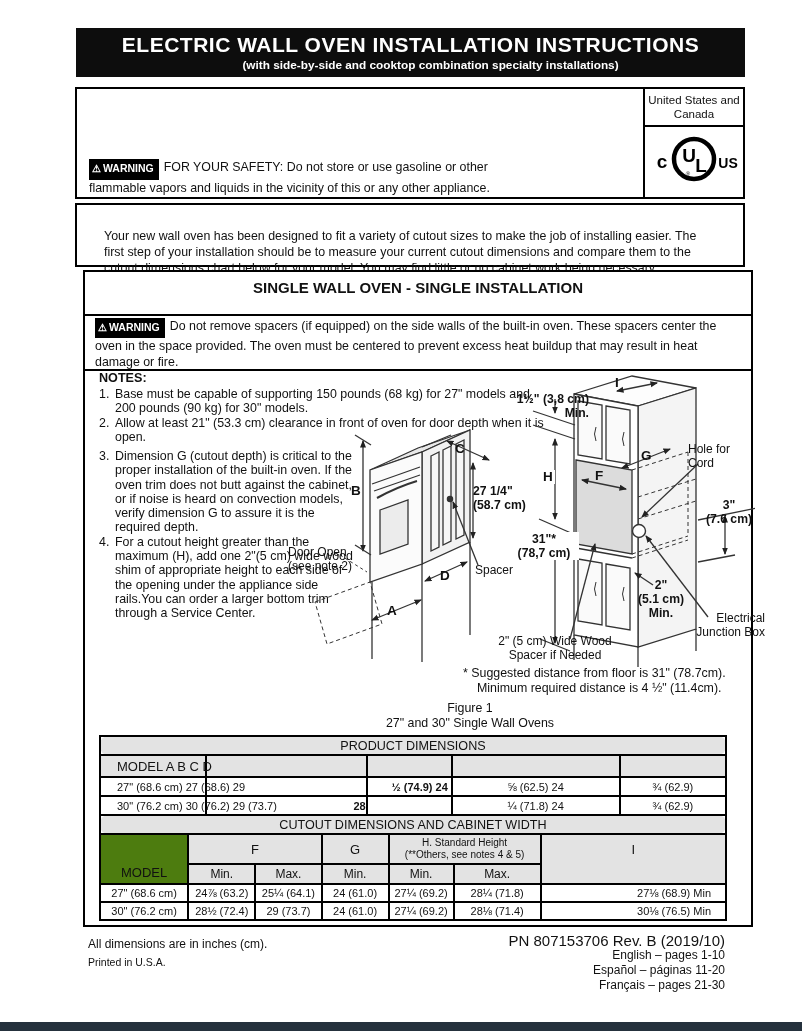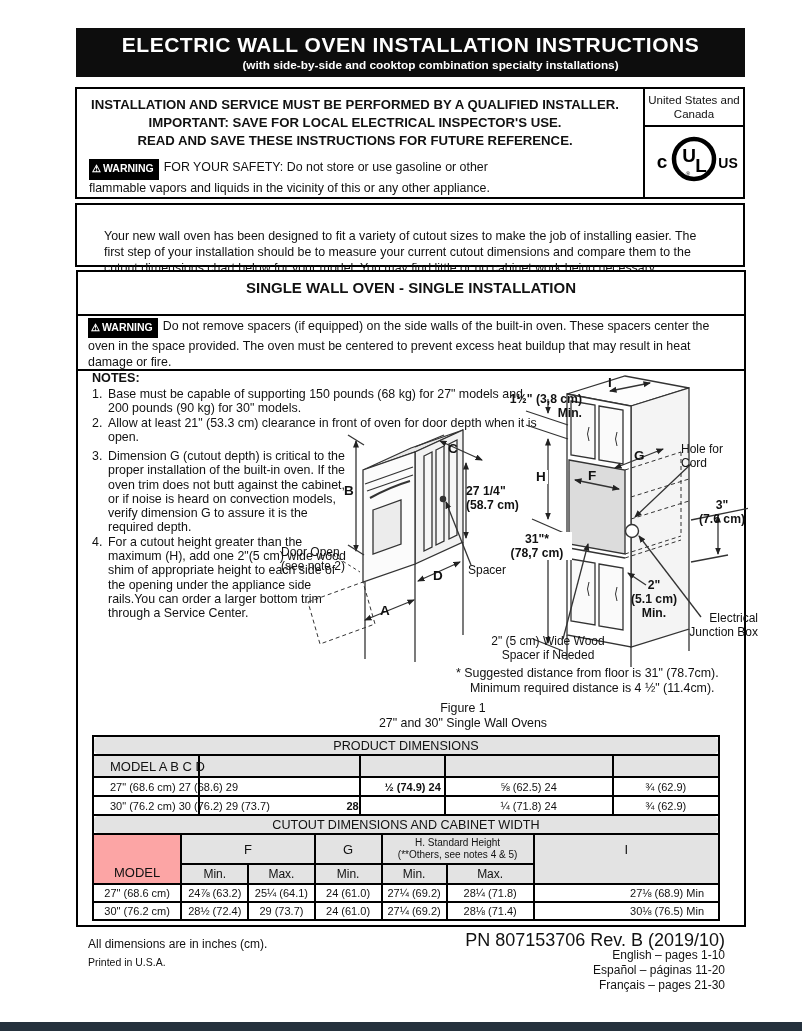--- a/index.html
+++ b/index.html
@@ -18,21 +18,21 @@
   .ib-warning{position:absolute;left:12px;top:70px;width:455px;font-size:12.4px;line-height:16.5px;}
   .warn-badge{display:inline-block;background:#000;color:#fff;font-weight:bold;font-size:10.5px;
               padding:1px 5px 2px 3px;margin-right:5px;vertical-align:-1px;}
   .warn-badge .tri{font-size:10px;margin-right:2px;}
   .cert-col{position:absolute;right:0;top:0;bottom:0;width:98px;border-left:2px solid #000;}
   .cert-region{border-bottom:2px solid #000;font-size:11.5px;text-align:center;
                padding:4px 2px;line-height:14px;}
   .cert-logo{text-align:center;padding-top:4px;}
   .intro-box{left:75px;top:203px;width:666px;height:60px;}
   .intro-box p{margin:17px;padding:7px 10px;font-size:12.4px;line-height:15.8px;}
-  .main-box{left:76px;top:270px;width:666px;height:653px;}
+  .main-box{left:83px;top:270px;width:666px;height:653px;}
   .mb-title{position:absolute;left:0;top:7px;width:100%;text-align:center;font-weight:bold;font-size:15px;}
   .mb-sub{position:absolute;left:0;top:25px;width:100%;text-align:center;font-size:12.4px;}
   .rule{position:absolute;left:0;right:0;border-top:2px solid #000;}
   .mb-warning{position:absolute;left:10px;top:46px;right:8px;font-size:12.4px;line-height:16.2px;}
   .notes-heading{position:absolute;left:14px;top:99px;font-weight:bold;font-size:12.6px;}
   .notes-block{position:absolute;font-size:12.4px;line-height:14.3px;}
   .nb12{left:14px;top:115px;width:455px;}
   .nb34{left:14px;top:177px;width:262px;}
   .note{display:flex;}
   .note .n{width:16px;flex:none;}
@@ -58,47 +58,42 @@
   .pt-h .lbl{padding-left:16px;white-space:nowrap;}
   .pt-r{height:19px;background:#fff;}
   .cell-left{text-align:left;}
   .cell-left span{padding-left:16px;white-space:nowrap;}
   .cell-right{text-align:right;font-weight:bold;}
   .cell-right span{padding-right:3px;white-space:nowrap;}
   .ct-group{height:30px;font-size:13px;}
   .ct-group .small{font-size:10px;line-height:12px;}
   .ct-sub{height:20px;font-size:12px;}
   .ct-r{height:18px;background:#fff;}
-  .ct-model{vertical-align:bottom;padding-bottom:3px;font-size:13px;background:#fca5a5;}
+  .ct-model{vertical-align:bottom;padding-bottom:3px;font-size:13px;background:#4d7c0f;}
   .i-cell{text-align:right;}
   .i-cell span{padding-right:14px;white-space:nowrap;}
   
   .footer-left{position:absolute;left:88px;top:936px;font-size:12px;line-height:16px;}
   .footer-left .fl2{font-size:10.5px;margin-top:2px;}
   .footer-right{position:absolute;right:77px;top:933px;text-align:right;font-size:12px;line-height:15px;}
-  .footer-right .pn{font-size:18px;}
+  .footer-right .pn{font-size:15px;}
   .bottom-bar{position:absolute;left:0;top:1022px;width:802px;height:9px;background:#25313d;}
   svg text{font-family:"Liberation Sans",sans-serif;}
 </style>
 </head>
 <body>
 
 <div class="page">
 
   <div class="title-bar">
     <div class="t1">ELECTRIC WALL OVEN INSTALLATION INSTRUCTIONS</div>
     <div class="t2">(with side-by-side and cooktop combination specialty installations)</div>
   </div>
 
   <div class="box info-box">
-    <div class="ib-lines">
-      <div>INSTALLATION AND SERVICE MUST BE PERFORMED BY A QUALIFIED INSTALLER.</div>
-      <div>IMPORTANT: SAVE FOR LOCAL ELECTRICAL INSPECTOR'S USE.</div>
-      <div>READ AND SAVE THESE INSTRUCTIONS FOR FUTURE REFERENCE.</div>
-    </div>
     <div class="ib-warning">
       <span class="warn-badge"><span class="tri">⚠</span><span>WARNING</span></span><span>FOR YOUR SAFETY: Do not store or use gasoline or other</span>
       <span>flammable vapors and liquids in the vicinity of this or any other appliance.</span>
     </div>
     <div class="cert-col">
       <div class="cert-region">United States and Canada</div>
       <div class="cert-logo">
         <svg width="92" height="58" viewBox="0 0 92 58">
           <circle cx="46" cy="28" r="20" fill="none" stroke="#000" stroke-width="4.5"></circle>
           <text x="14" y="37" font-size="19" font-weight="bold" text-anchor="middle">c</text>

